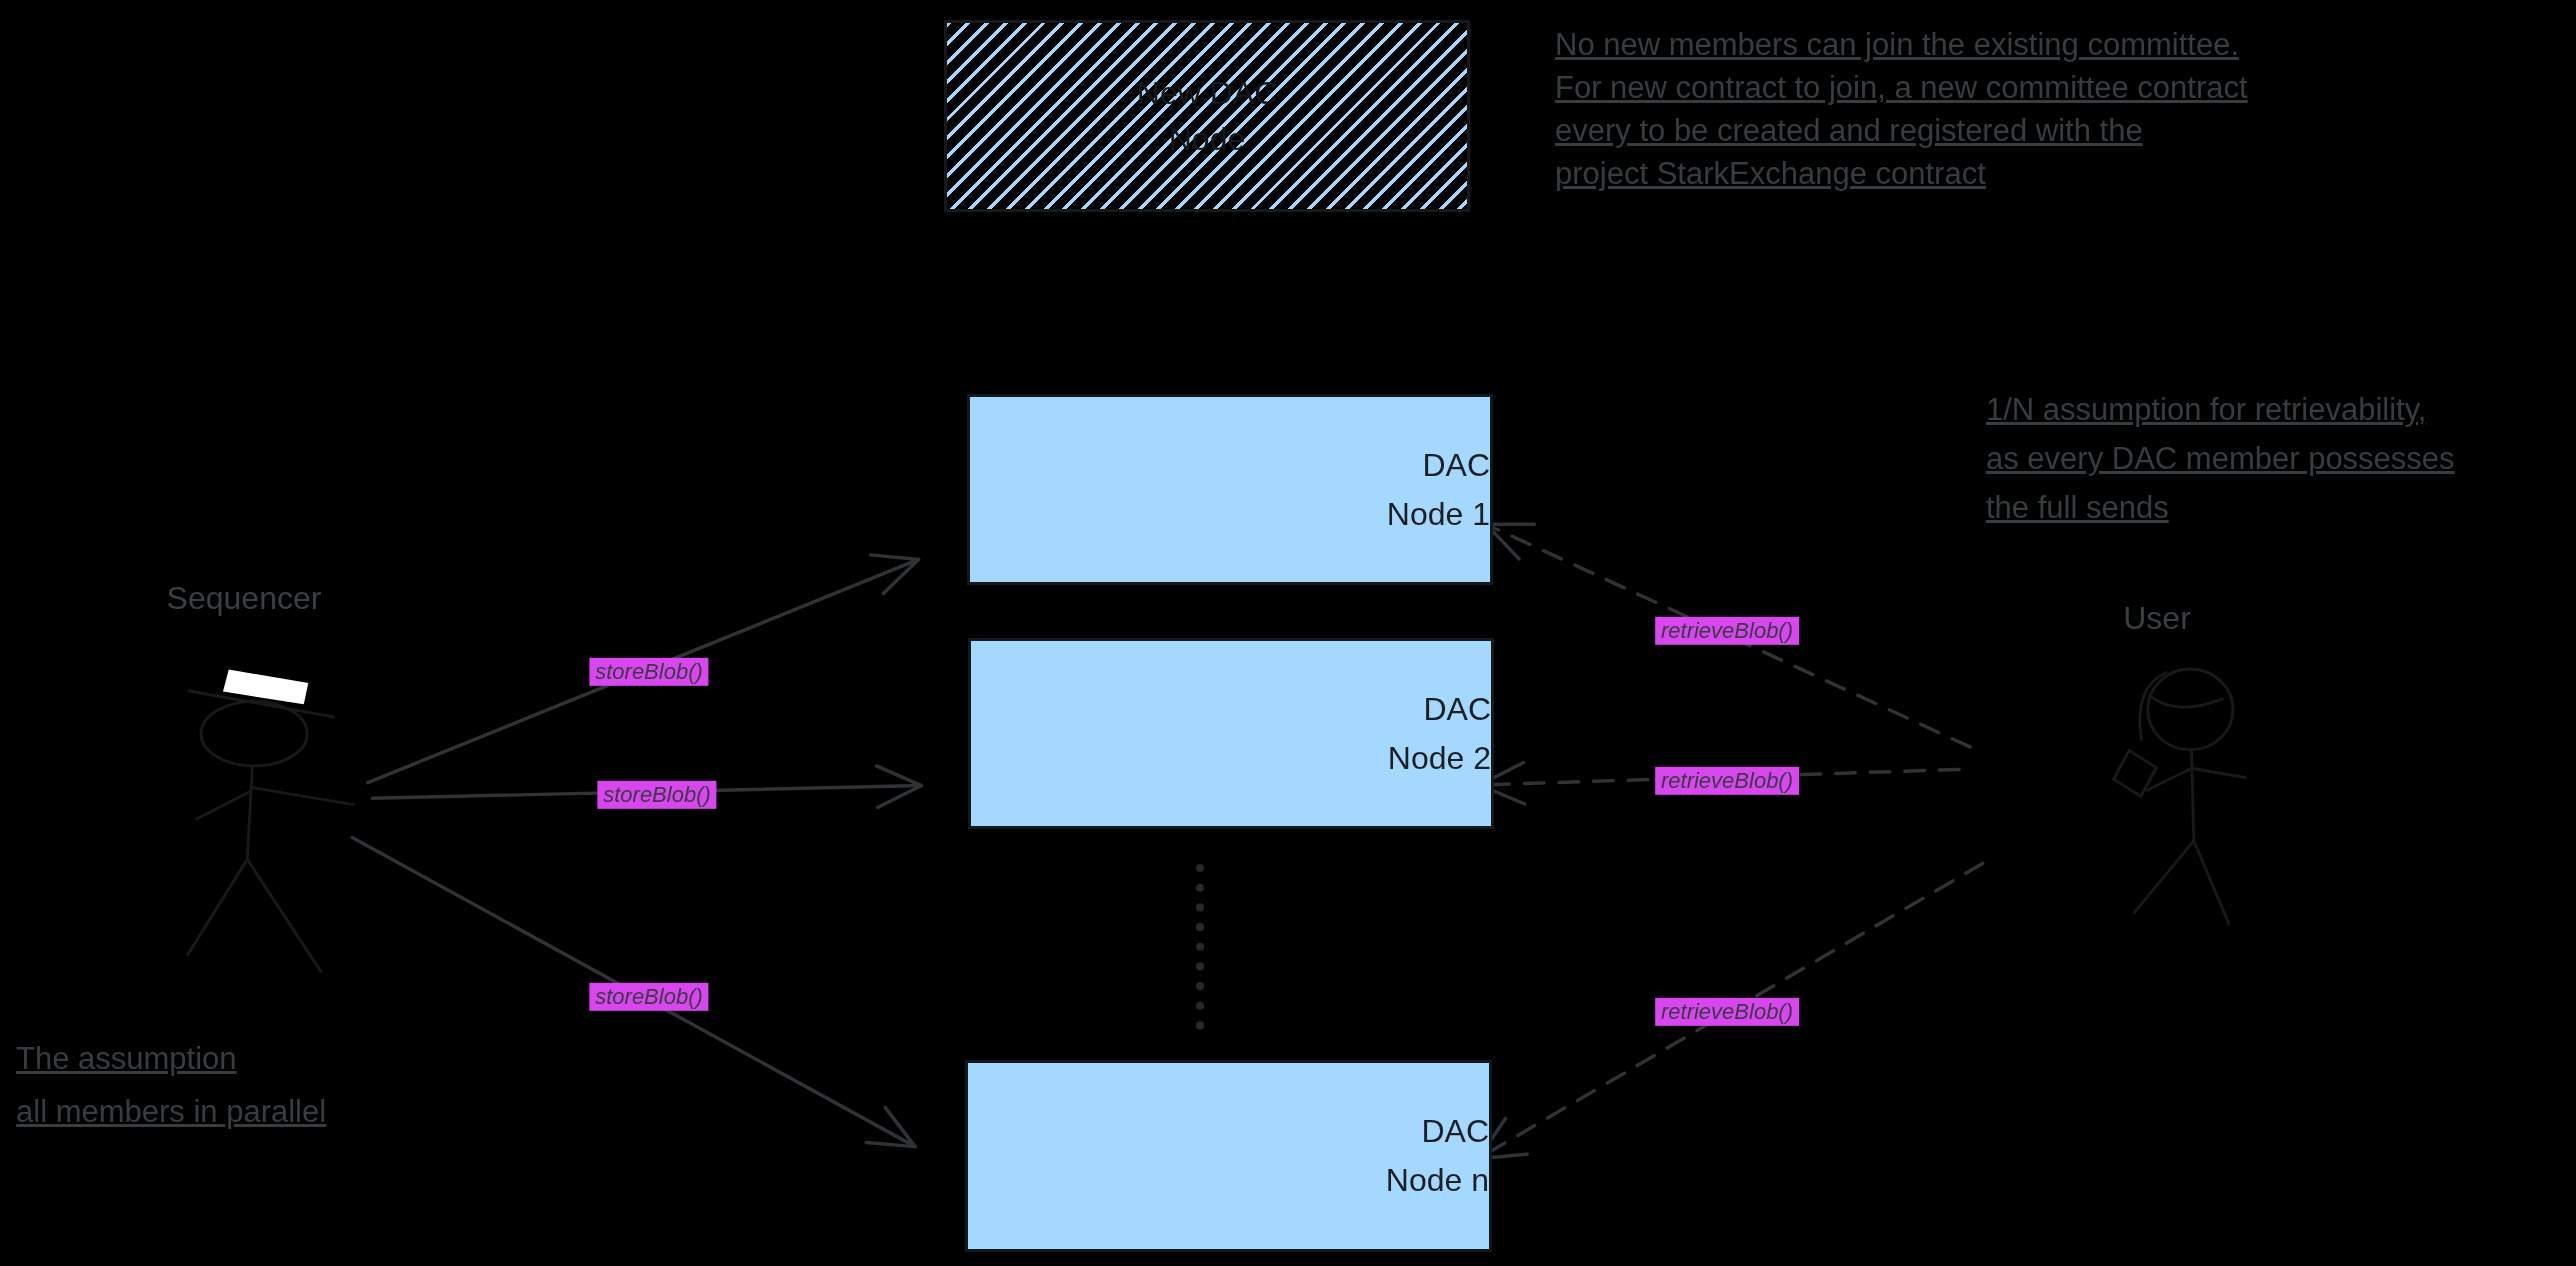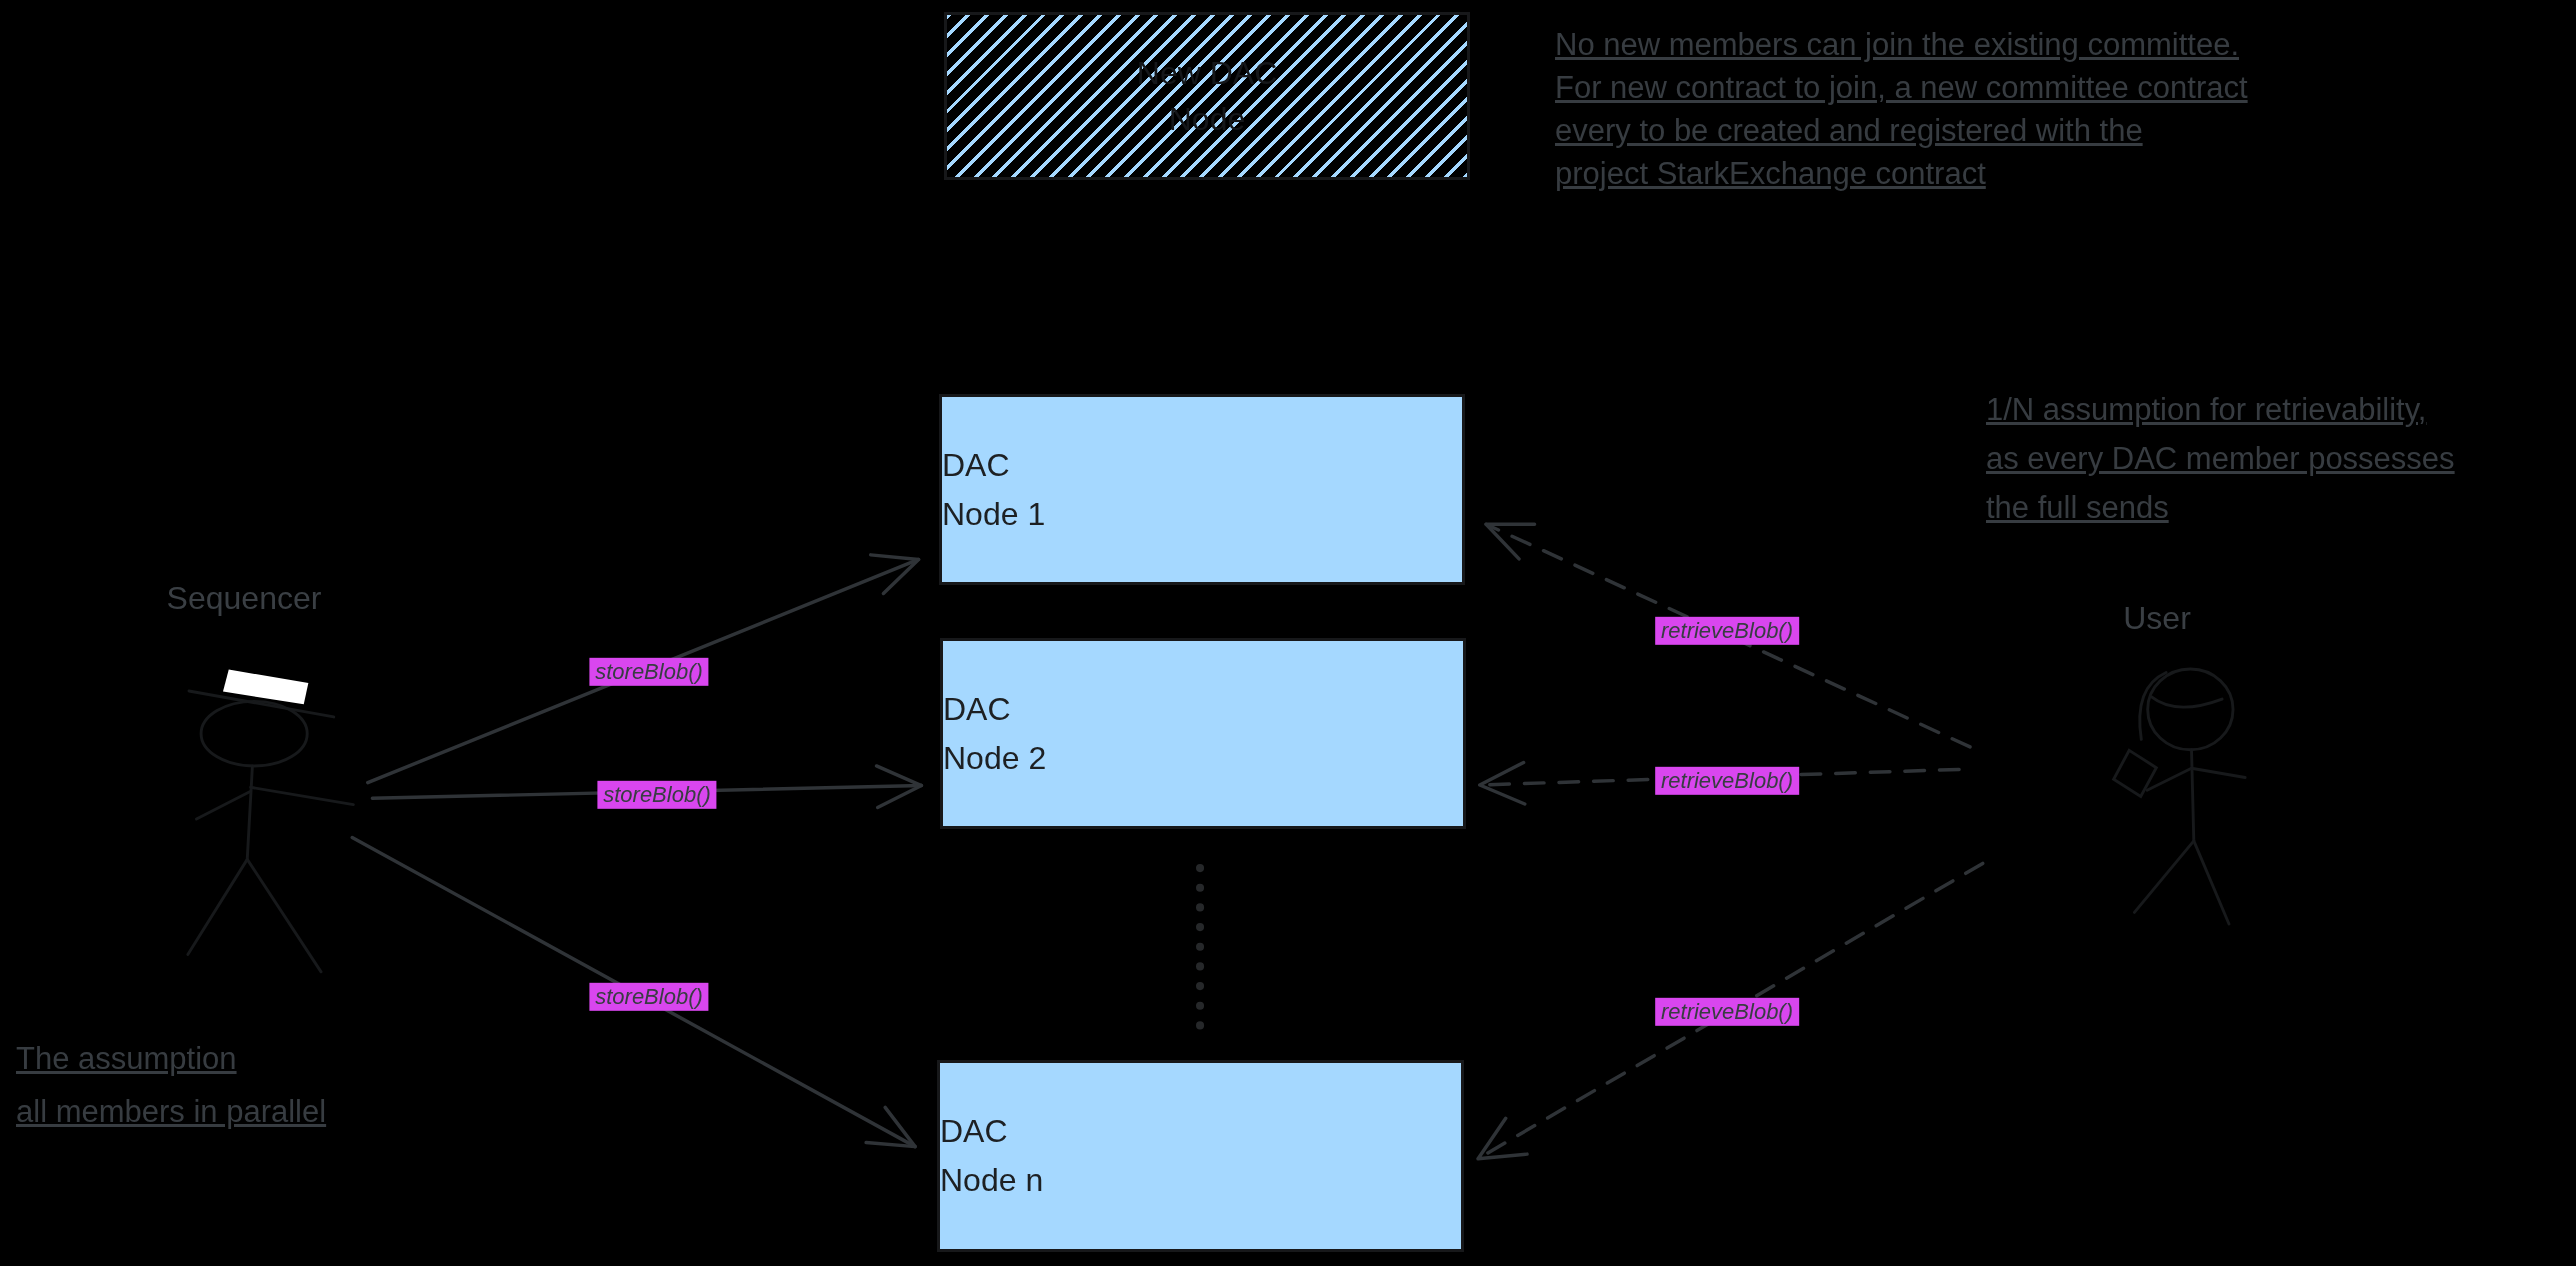--- a/index.html
+++ b/index.html
@@ -10,21 +10,21 @@
     overflow:hidden;
     font-family:"Liberation Sans","DejaVu Sans",sans-serif;
   }
   svg.layer{position:absolute;left:0;top:0;width:2576px;height:1266px;}
 
   .node-box{
     position:absolute;
     box-sizing:border-box;
     background:#a5d8ff;
     border:3.5px solid #17181a;
-    display:flex;flex-direction:column;align-items:flex-start;justify-content:center;
+    display:flex;flex-direction:column;align-items:flex-end;justify-content:center;margin-left:28px;
   }
   .node-box .bl{
     color:#1d2023;
     font-size:32px;
     line-height:49px;
     text-align:center;
     white-space:nowrap;
   }
   .hatch-box{
     position:absolute;
@@ -120,21 +120,21 @@
       <path d="M3729 1208 Q3772 1242 3852 1212"></path>
       <path d="M3799 1300 L3803 1458"></path>
       <path d="M3799 1332 L3722 1370"></path>
       <polygon points="3691,1301 3738,1331 3711,1381 3664,1351"></polygon>
       <path d="M3799 1332 L3892 1348"></path>
       <path d="M3803 1458 L3700 1582"></path>
       <path d="M3803 1458 L3864 1602"></path>
     </g>
   </svg>
 
-  <div class="hatch-box" style="left:944px;top:12px;width:526px;height:168px;">
+  <div class="hatch-box" style="left:944px;top:20px;width:526px;height:192px;">
     <div class="bl">New DAC</div>
     <div class="bl">Node</div>
   </div>
 
   <div class="node-box" style="left:939px;top:394px;width:526px;height:191px;">
     <div class="bl">DAC</div>
     <div class="bl">Node 1</div>
   </div>
 
   <div class="node-box" style="left:940px;top:638px;width:526px;height:191px;">

